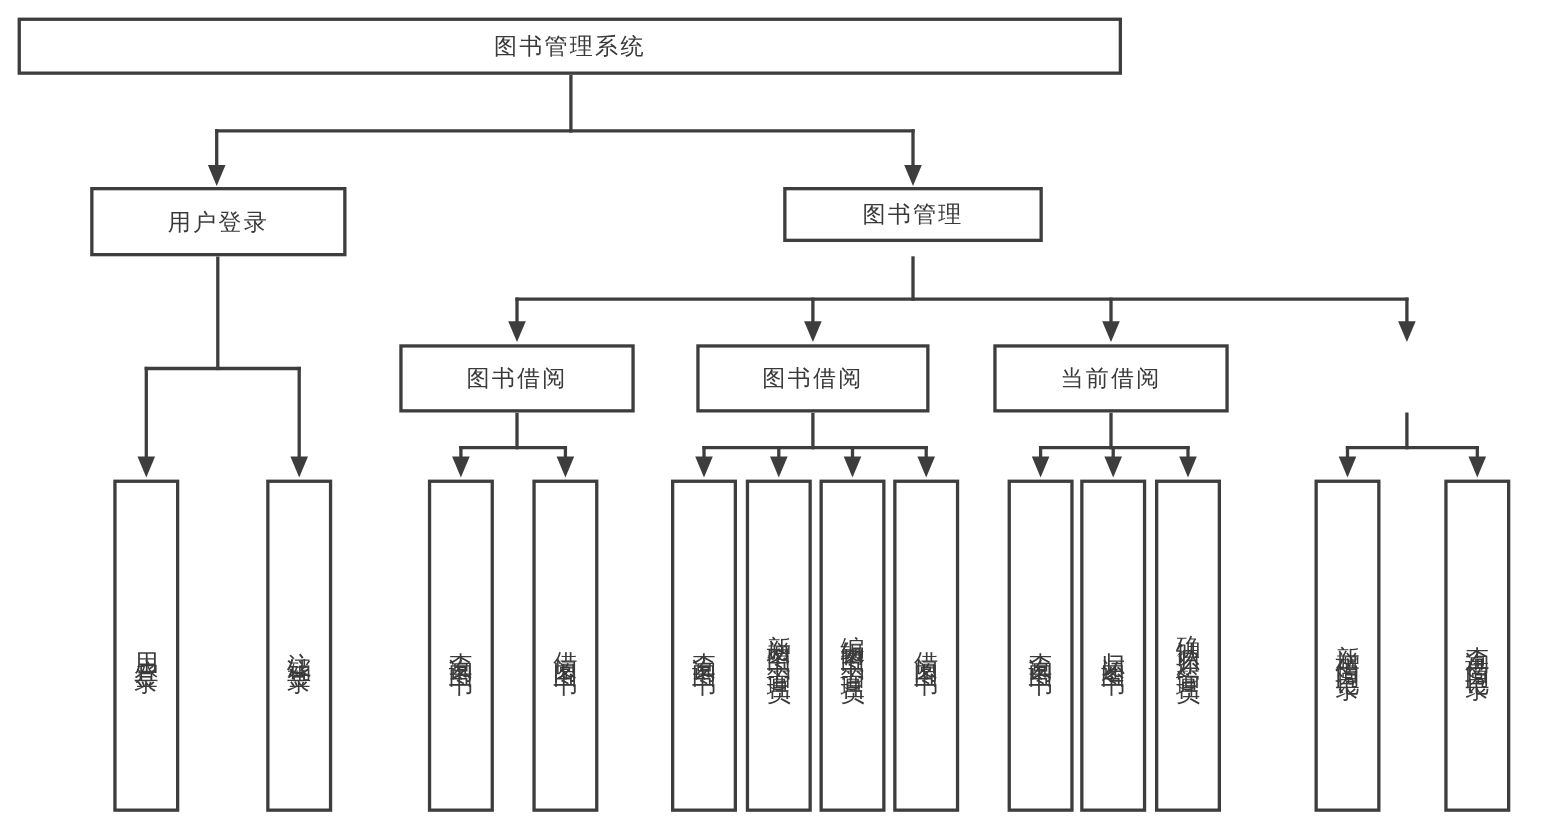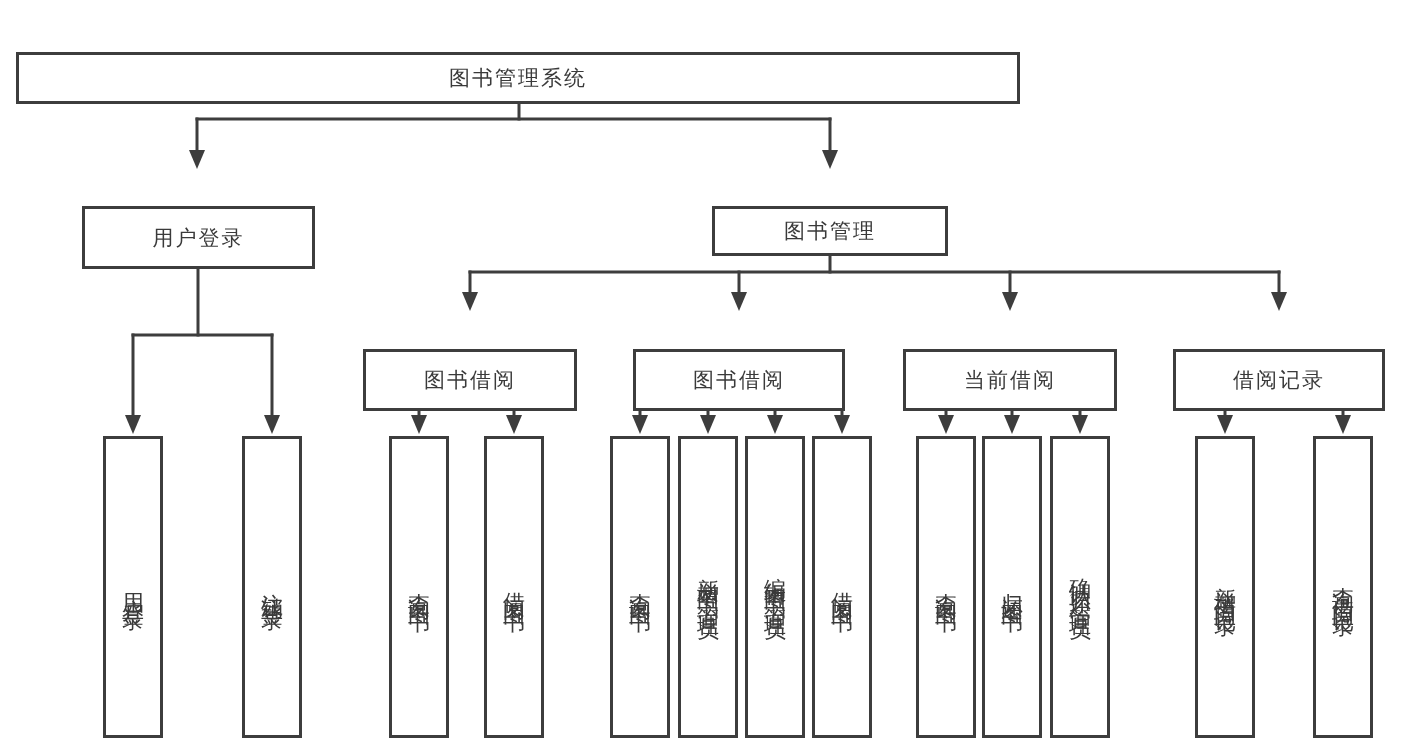--- a/index.html
+++ b/index.html
@@ -28,21 +28,20 @@
     color: #3a3a3a;
     display: flex;
     align-items: center;
     justify-content: center;
     text-align: center;
   }
   .hbox {
     font-size: 21px;
     letter-spacing: 2px;
     font-weight: 400;
-    margin-top: 36px;
   }
   .leaf {
     top: 436px;
     width: 60px;
     height: 302px;
   }
   .leaf .vtext {
     writing-mode: vertical-rl;
     font-size: 22px;
     letter-spacing: 6px;
@@ -142,21 +141,20 @@
   </svg>
 
   <div class="node hbox" style="left:16px; top:16px; width:1004px; height:52px">图书管理系统</div>
 
   <div class="node hbox" style="left:82px; top:170px; width:233px; height:63px">用户登录</div>
   <div class="node hbox" style="left:712px; top:170px; width:236px; height:50px">图书管理</div>
 
   <div class="node hbox" style="left:363px; top:313px; width:214px; height:62px">图书借阅</div>
   <div class="node hbox" style="left:903px; top:313px; width:214px; height:62px">当前借阅</div>
   <div class="node hbox" style="left:633px; top:313px; width:212px; height:62px">图书借阅</div>
-  <div class="node hbox" style="left:1173px; top:313px; width:212px; height:62px">借阅记录</div>
 
   <div class="node leaf" style="left:103px">
     <span class="vtext">用户登录</span>
   </div>
   <div class="node leaf" style="left:242px">
     <span class="vtext">注销登录</span>
   </div>
 
   <div class="node leaf" style="left:389px">
     <span class="vtext">查询图书</span>

